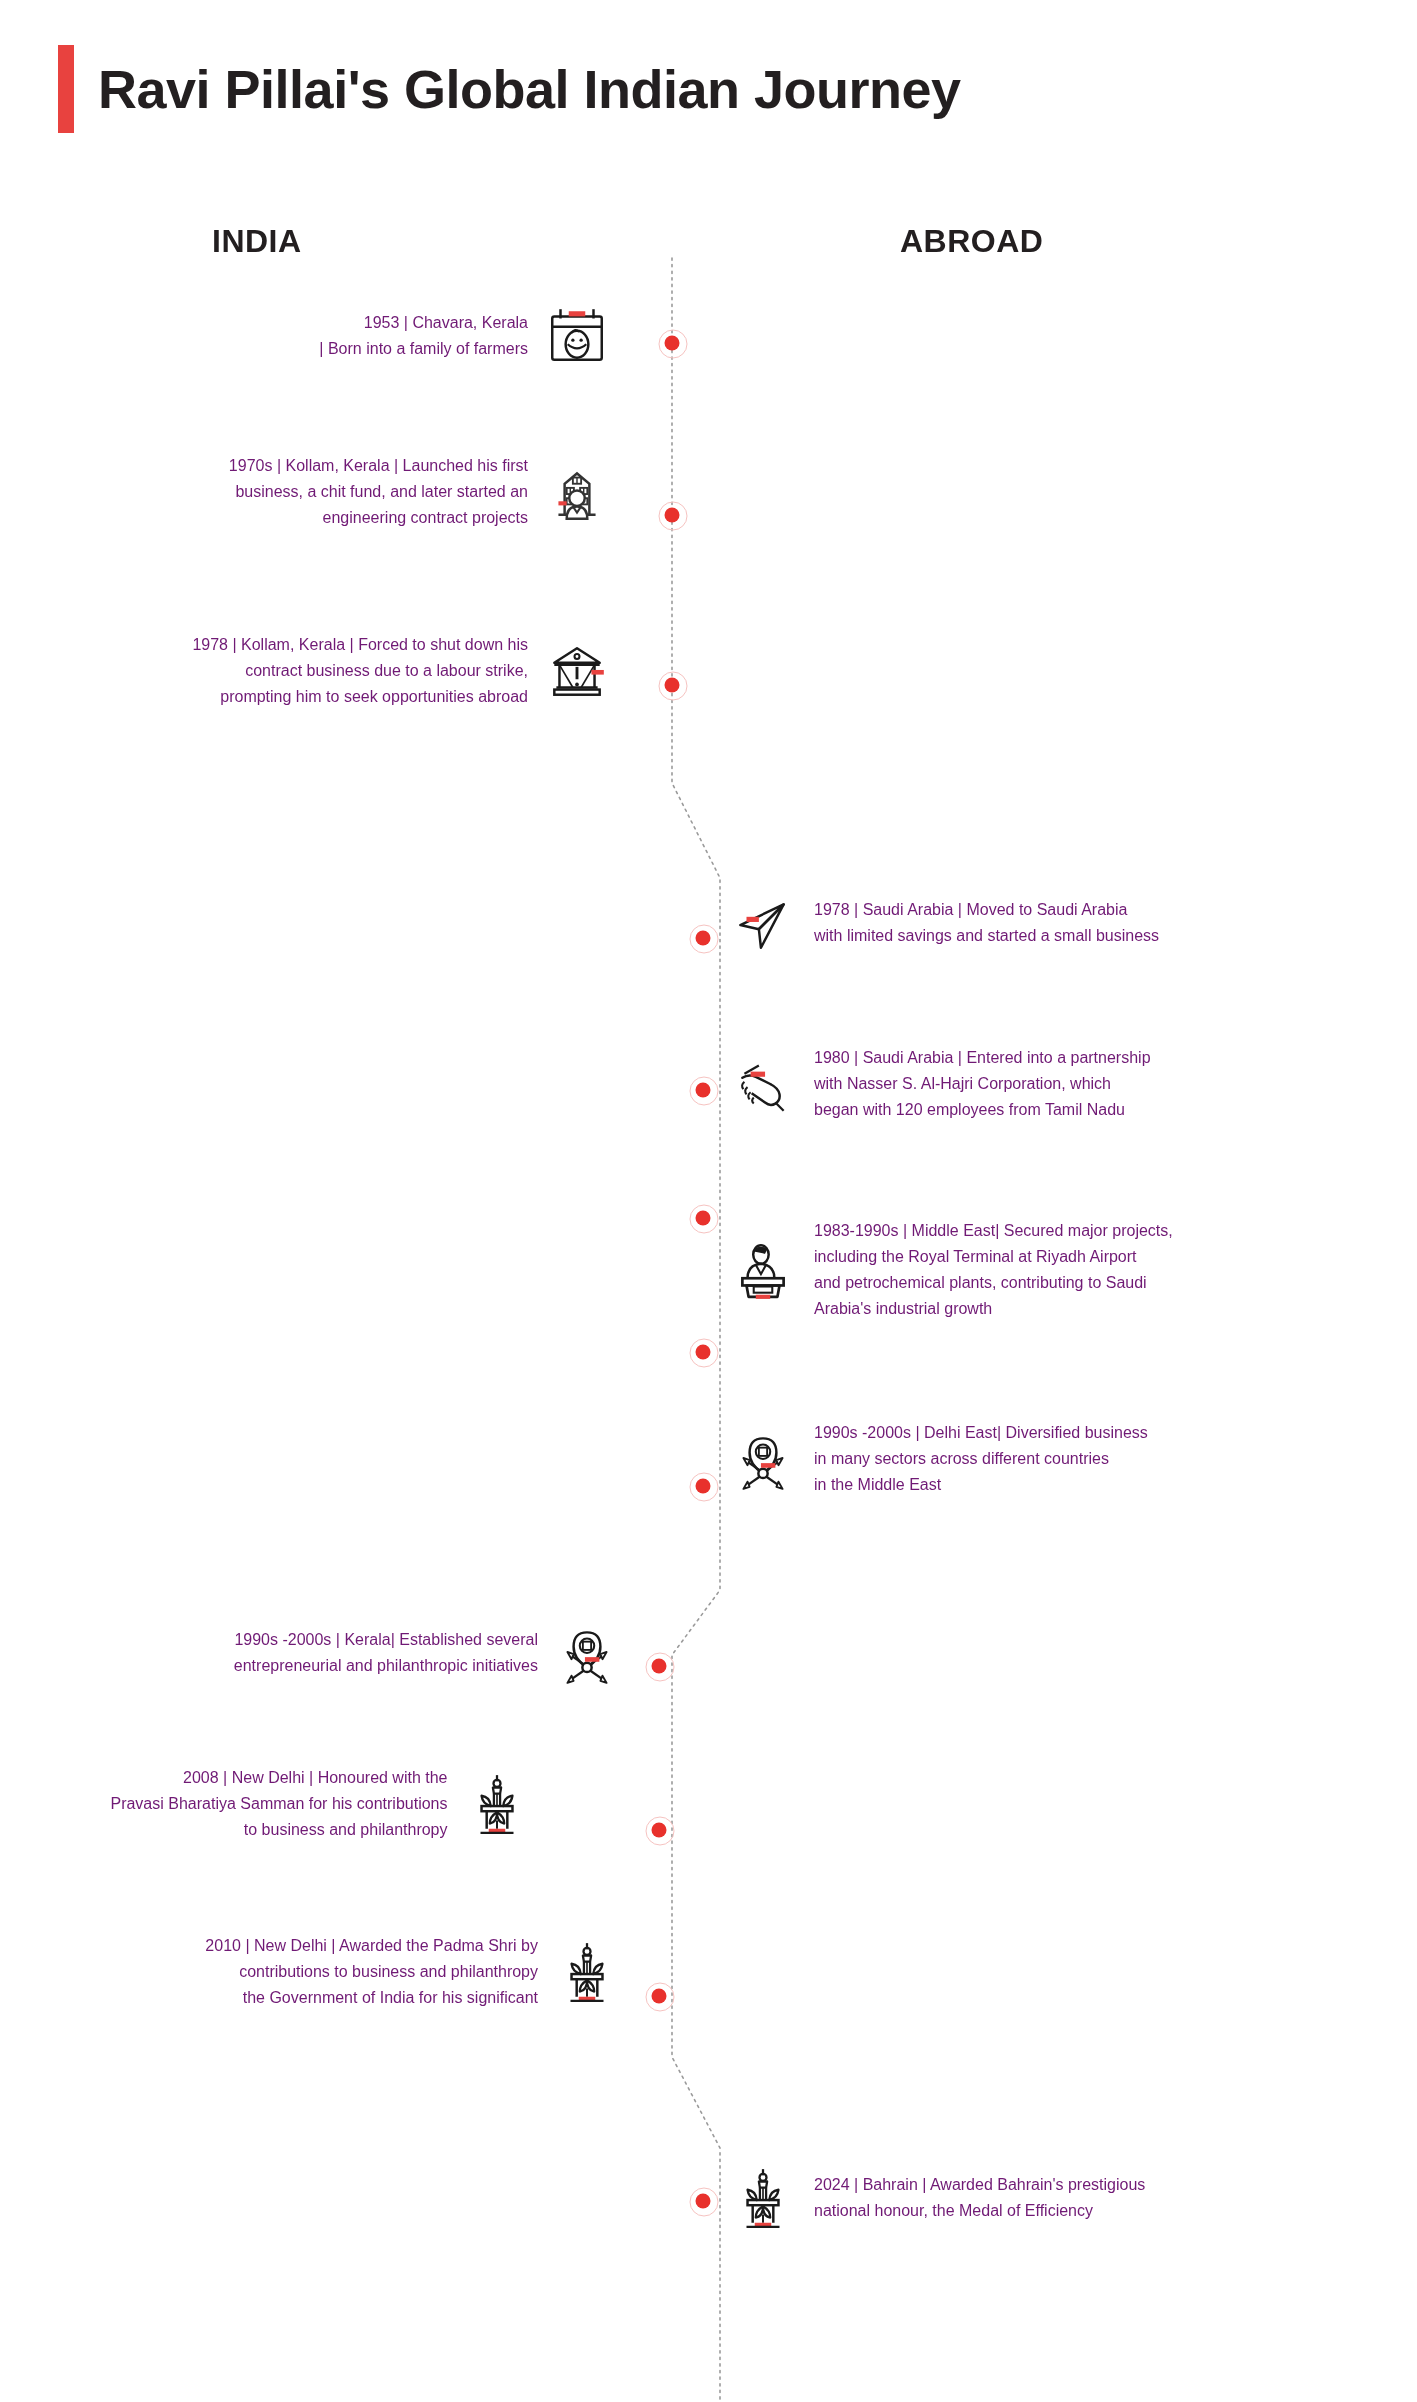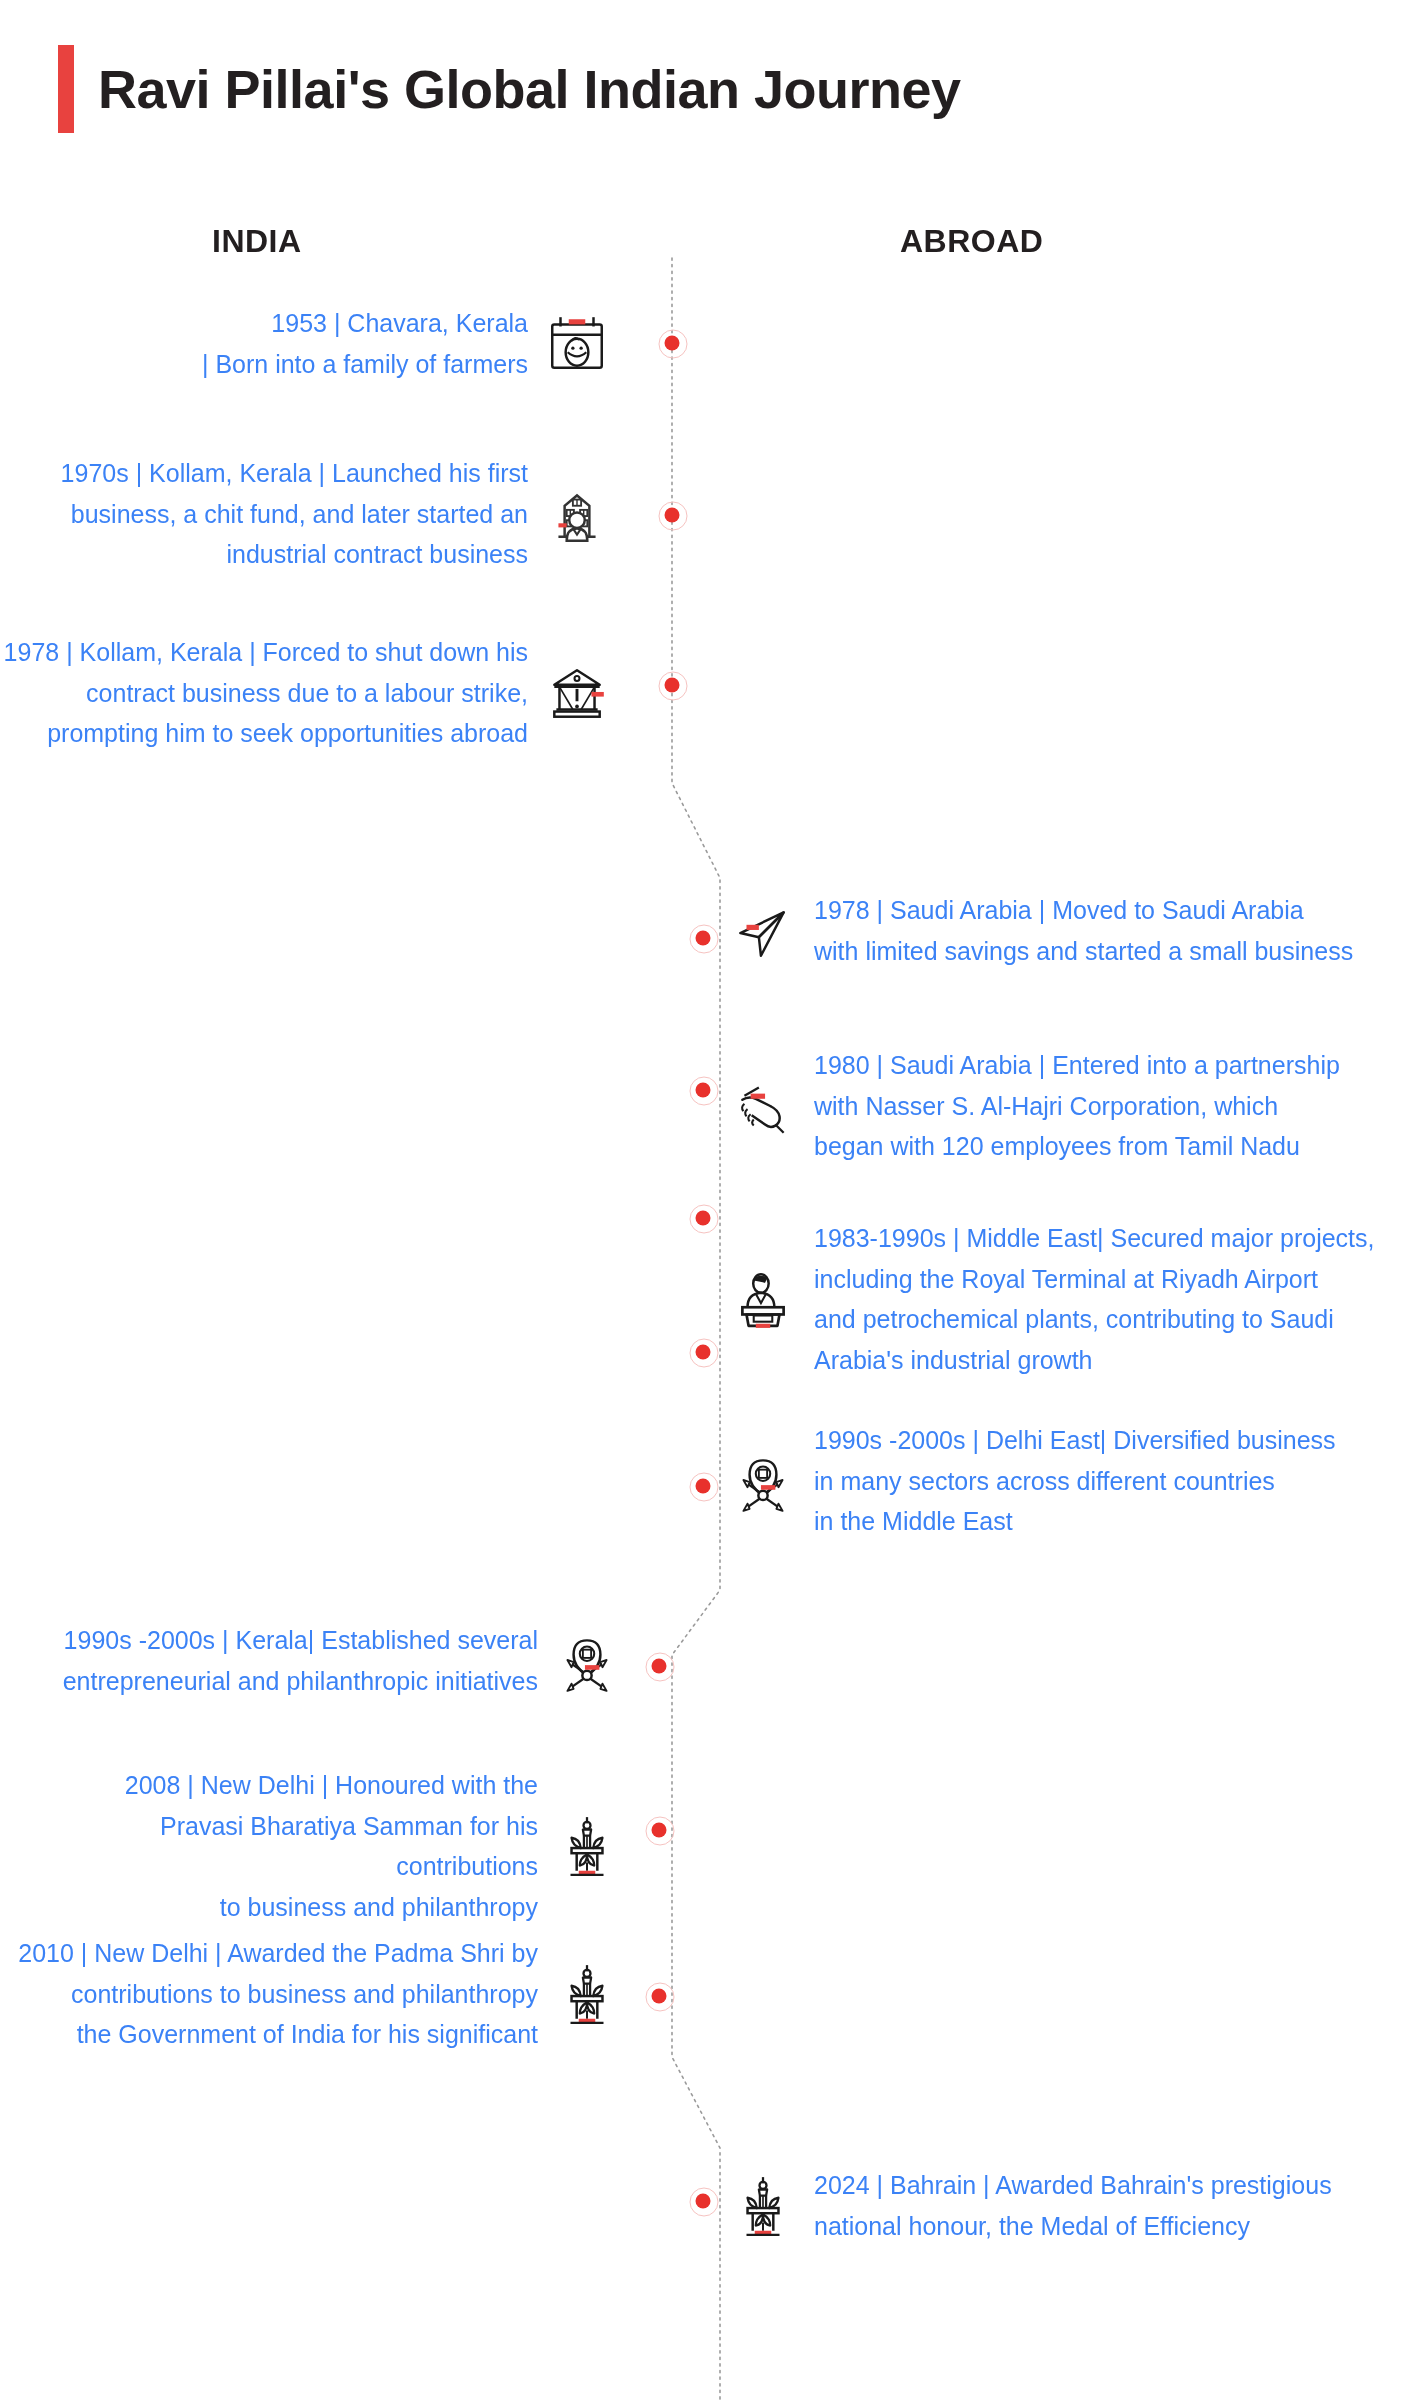--- a/index.html
+++ b/index.html
@@ -84,23 +84,23 @@
   }
 
   
   .entry { position: absolute; display: flex; align-items: center; }
 
   .entry.left  { flex-direction: row; }
   .entry.right { flex-direction: row; }
 
   .entry-text {
     font-family: "Liberation Sans", sans-serif;
-    font-size: 25px;
+    font-size: 16px;
     line-height: 1.62;
-    color: #3b82f6;
+    color: #701a75;
   }
   .entry.left .entry-text  { text-align: right; }
   .entry.right .entry-text { text-align: left; }
 
   .entry-icon {
     flex: none;
     width: 66px;
     height: 66px;
     display: flex;
     align-items: center;
@@ -166,21 +166,21 @@
         <circle cx="36" cy="36" r="1.6" fill="#1a1a1a"></circle>
         <path d="M27 29 q3 -5 7 -1" fill="none" stroke="#1a1a1a" stroke-width="2"></path>
       </svg>
     </div>
   </div>
 
   <div class="entry left" style="left:20px; top:453px; width:590px; justify-content:flex-end;">
     <div class="entry-text">
       <div>1970s | Kollam, Kerala | Launched his first</div>
       <div>business, a chit fund, and later started an</div>
-      <div>industrial contract business</div>
+      <div>engineering contract projects</div>
     </div>
     <div class="entry-icon">
       <svg viewBox="0 0 64 64">
         <path d="M20 54 L20 24 L32 14 L44 24 L44 54" fill="none" stroke="#333" stroke-width="2.4"></path>
         <rect x="28" y="18" width="8" height="6" fill="none" stroke="#333" stroke-width="1.8"></rect>
         <line x1="32" y1="18" x2="32" y2="24" stroke="#333" stroke-width="1.4"></line>
         <rect x="22" y="28" width="7" height="6" fill="none" stroke="#333" stroke-width="1.8"></rect>
         <line x1="25.5" y1="28" x2="25.5" y2="34" stroke="#333" stroke-width="1.4"></line>
         <rect x="35" y="28" width="7" height="6" fill="none" stroke="#333" stroke-width="1.8"></rect>
         <line x1="38.5" y1="28" x2="38.5" y2="34" stroke="#333" stroke-width="1.4"></line>

